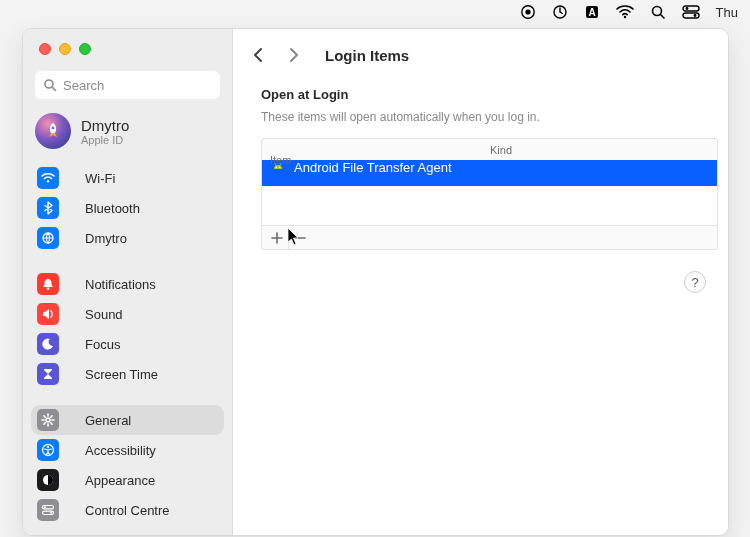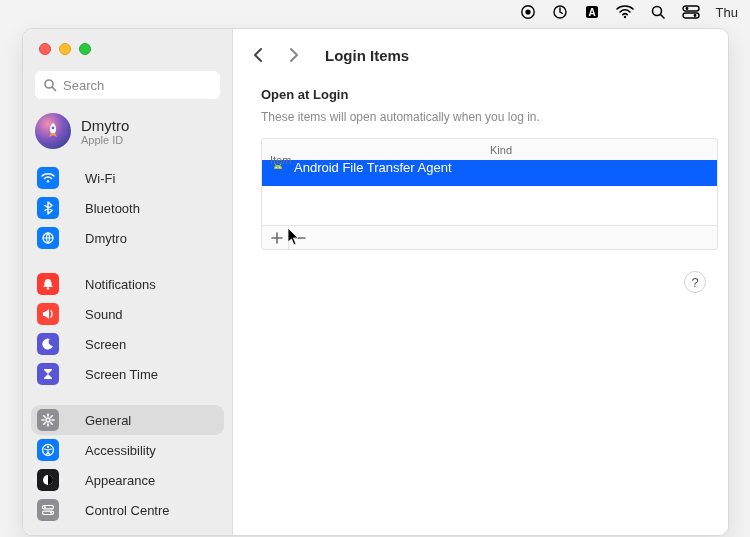--- a/index.html
+++ b/index.html
@@ -294,21 +294,21 @@
               </svg>
             </div>
             <span class="label">Sound</span>
           </div>
           <div class="item">
             <div class="ico purple">
               <svg width="14" height="14" viewBox="0 0 14 14">
                 <path d="M9 2 A5.5 5.5 0 1 0 12 9 A4 4 0 0 1 9 2 Z" fill="#fff"></path>
               </svg>
             </div>
-            <span class="label">Screen</span>
+            <span class="label">Focus</span>
           </div>
           <div class="item">
             <div class="ico purple">
               <svg width="14" height="14" viewBox="0 0 14 14">
                 <path d="M3 2 H11 V3 L7 7 L11 11 V12 H3 V11 L7 7 L3 3 Z" fill="#fff"></path>
               </svg>
             </div>
             <span class="label">Screen Time</span>
           </div>
         </div>

